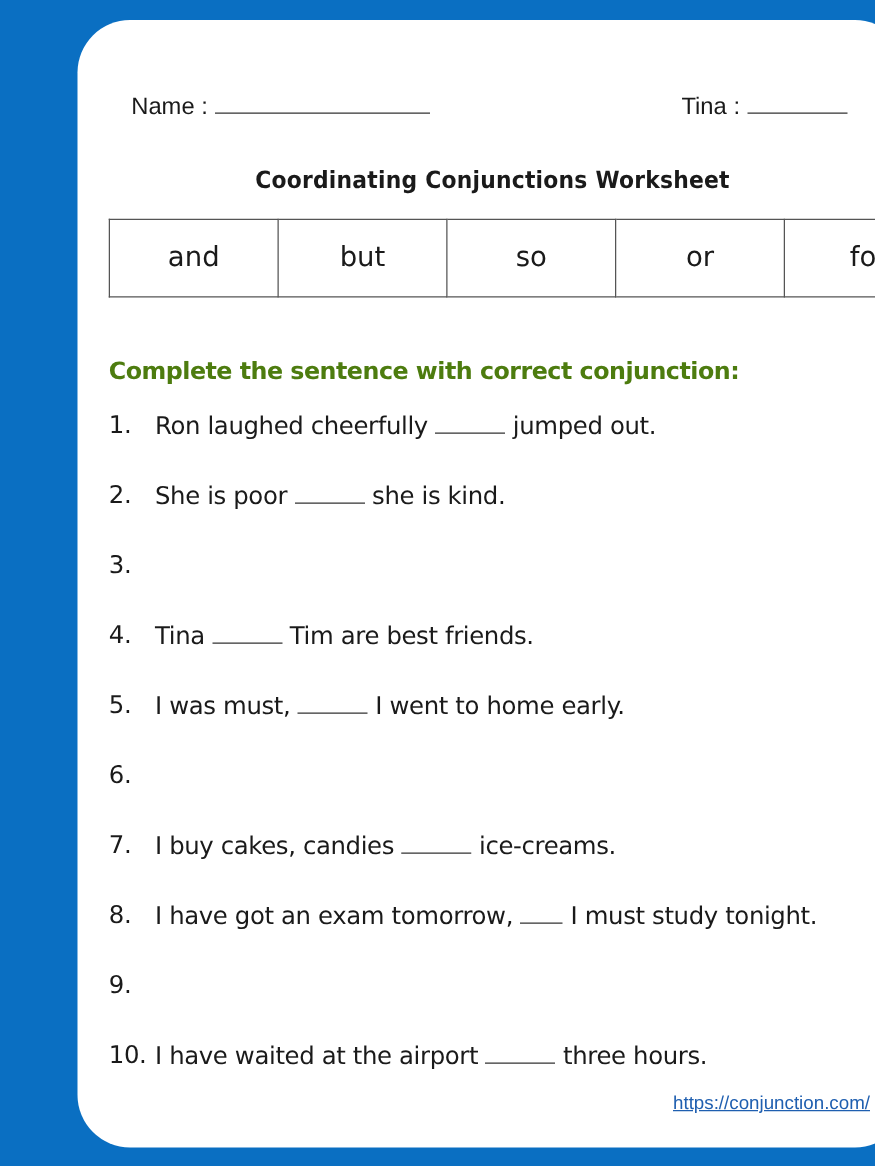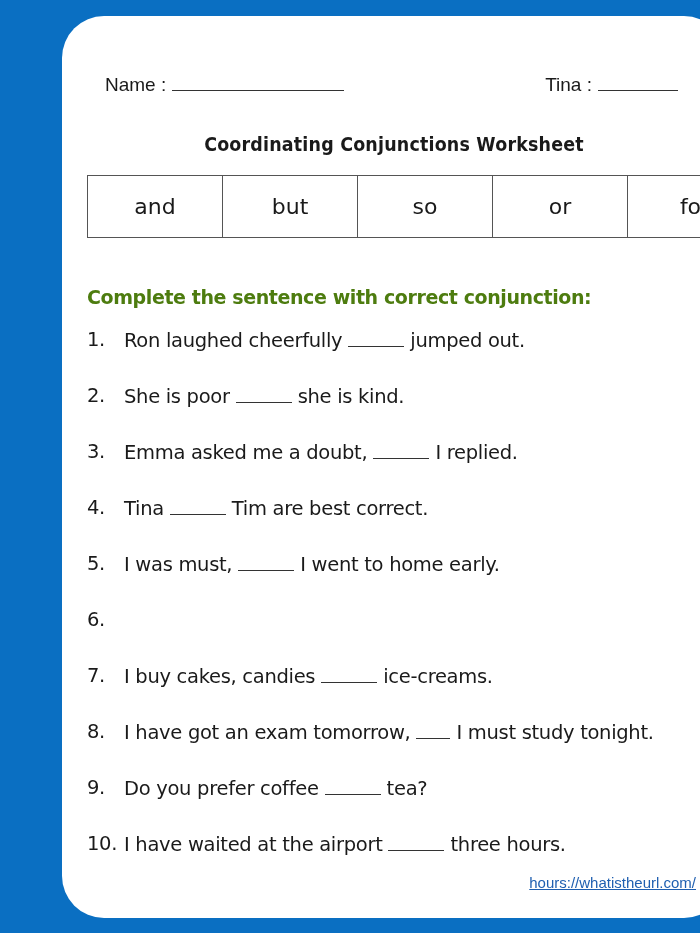--- a/index.html
+++ b/index.html
@@ -150,45 +150,43 @@
     <li class="q">
       <span class="q-num">1.</span>
       <span class="q-text"><span>Ron laughed cheerfully</span><span class="q-blank w5"></span><span>jumped out.</span></span>
     </li>
     <li class="q">
       <span class="q-num">2.</span>
       <span class="q-text"><span>She is poor</span><span class="q-blank w5"></span><span>she is kind.</span></span>
     </li>
     <li class="q">
       <span class="q-num">3.</span>
-      <span class="q-text"><span>Emma asked me a doubt,</span><span class="q-blank w5"></span><span>I replied.</span></span>
     </li>
     <li class="q">
       <span class="q-num">4.</span>
-      <span class="q-text"><span>Tina</span><span class="q-blank w5"></span><span>Tim are best correct.</span></span>
+      <span class="q-text"><span>Tina</span><span class="q-blank w5"></span><span>Tim are best friends.</span></span>
     </li>
     <li class="q">
       <span class="q-num">5.</span>
       <span class="q-text"><span>I was must,</span><span class="q-blank w5"></span><span>I went to home early.</span></span>
     </li>
     <li class="q">
       <span class="q-num">6.</span>
     </li>
     <li class="q">
       <span class="q-num">7.</span>
       <span class="q-text"><span>I buy cakes, candies</span><span class="q-blank w5"></span><span>ice-creams.</span></span>
     </li>
     <li class="q">
       <span class="q-num">8.</span>
       <span class="q-text"><span>I have got an exam tomorrow,</span><span class="q-blank w3"></span><span>I must study tonight.</span></span>
     </li>
     <li class="q">
       <span class="q-num">9.</span>
-      <span class="q-text"><span>Do you prefer coffee</span><span class="q-blank w5"></span><span>tea?</span></span>
     </li>
     <li class="q">
       <span class="q-num">10.</span>
       <span class="q-text"><span>I have waited at the airport</span><span class="q-blank w5"></span><span>three hours.</span></span>
     </li>
   </ul>
 
-  <a class="footer-link">hours://whatistheurl.com/</a>
+  <a class="footer-link">https://conjunction.com/</a>
 </div>
 
 </body></html>

